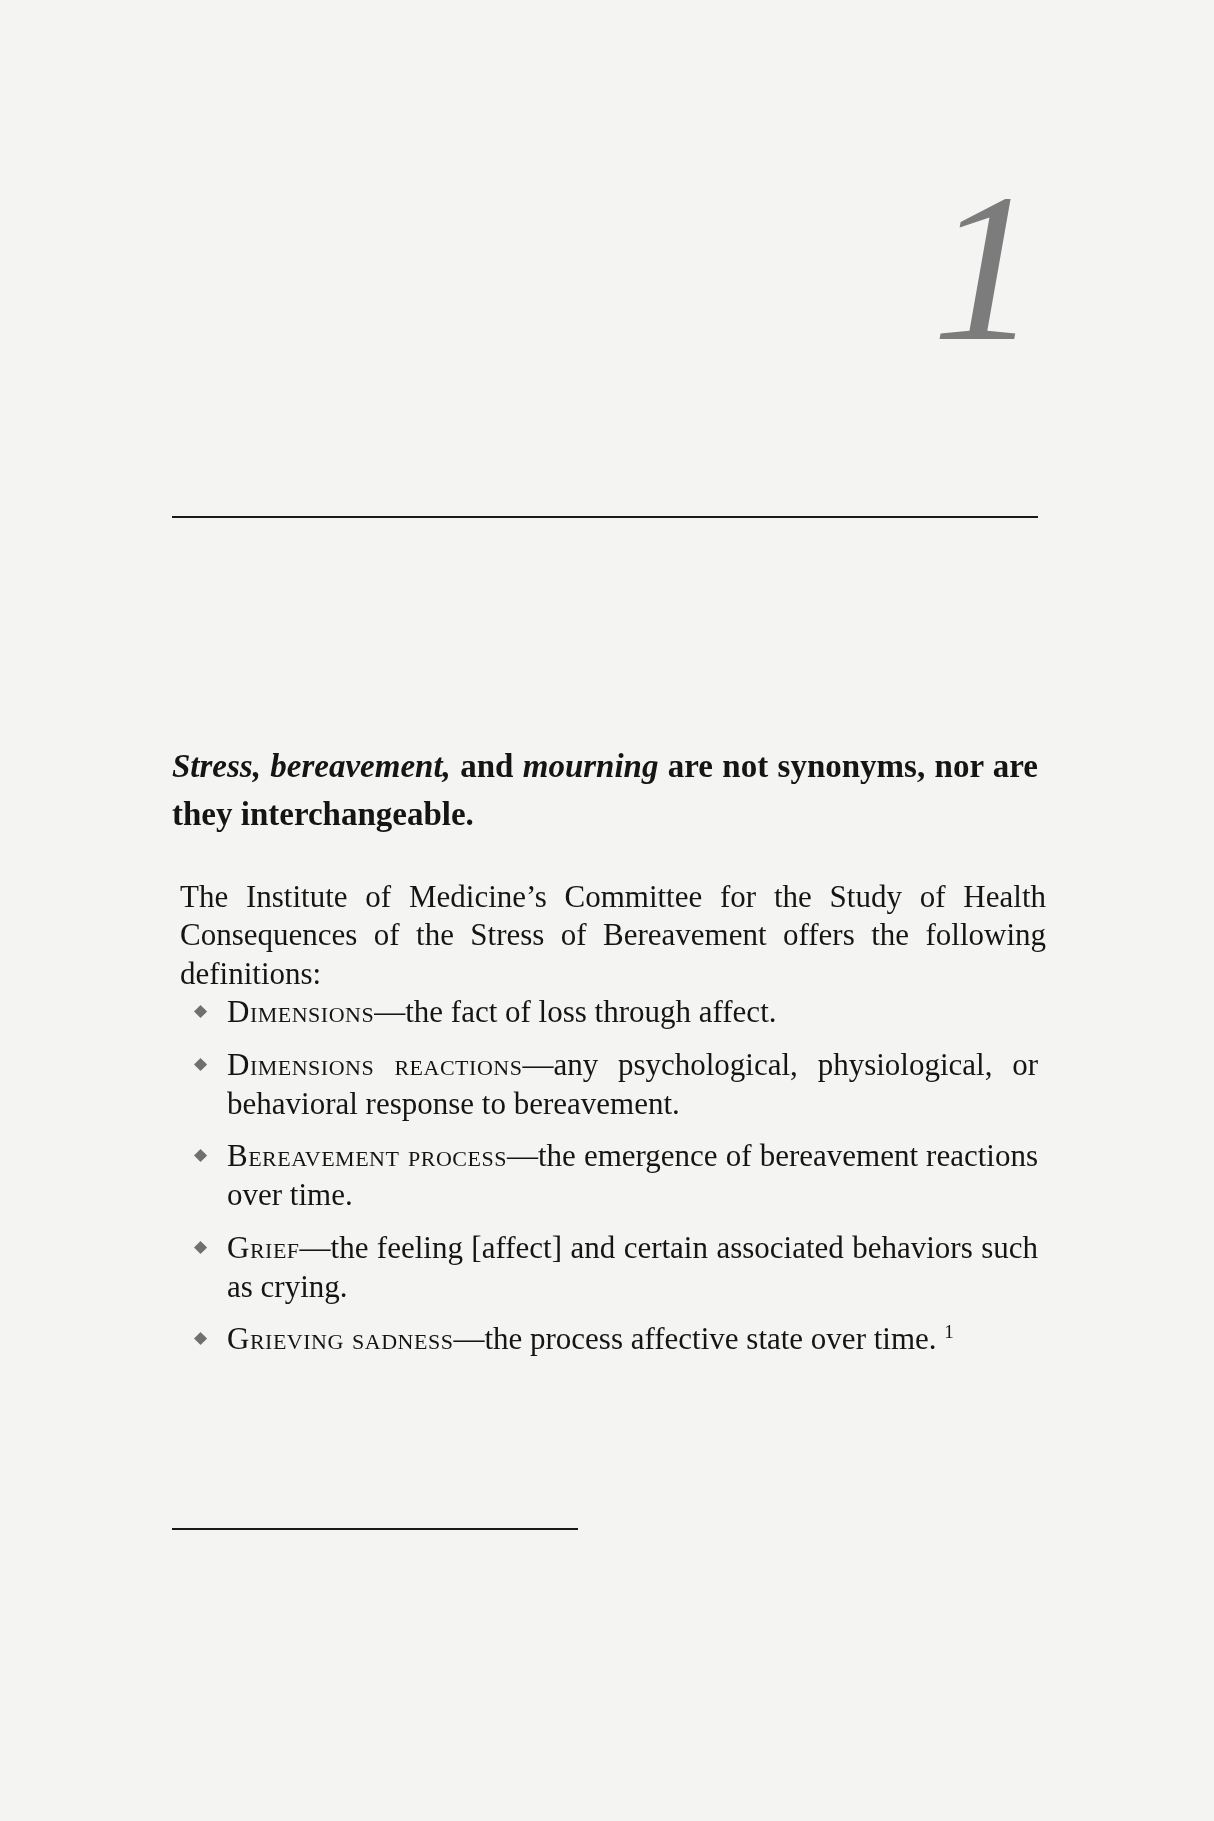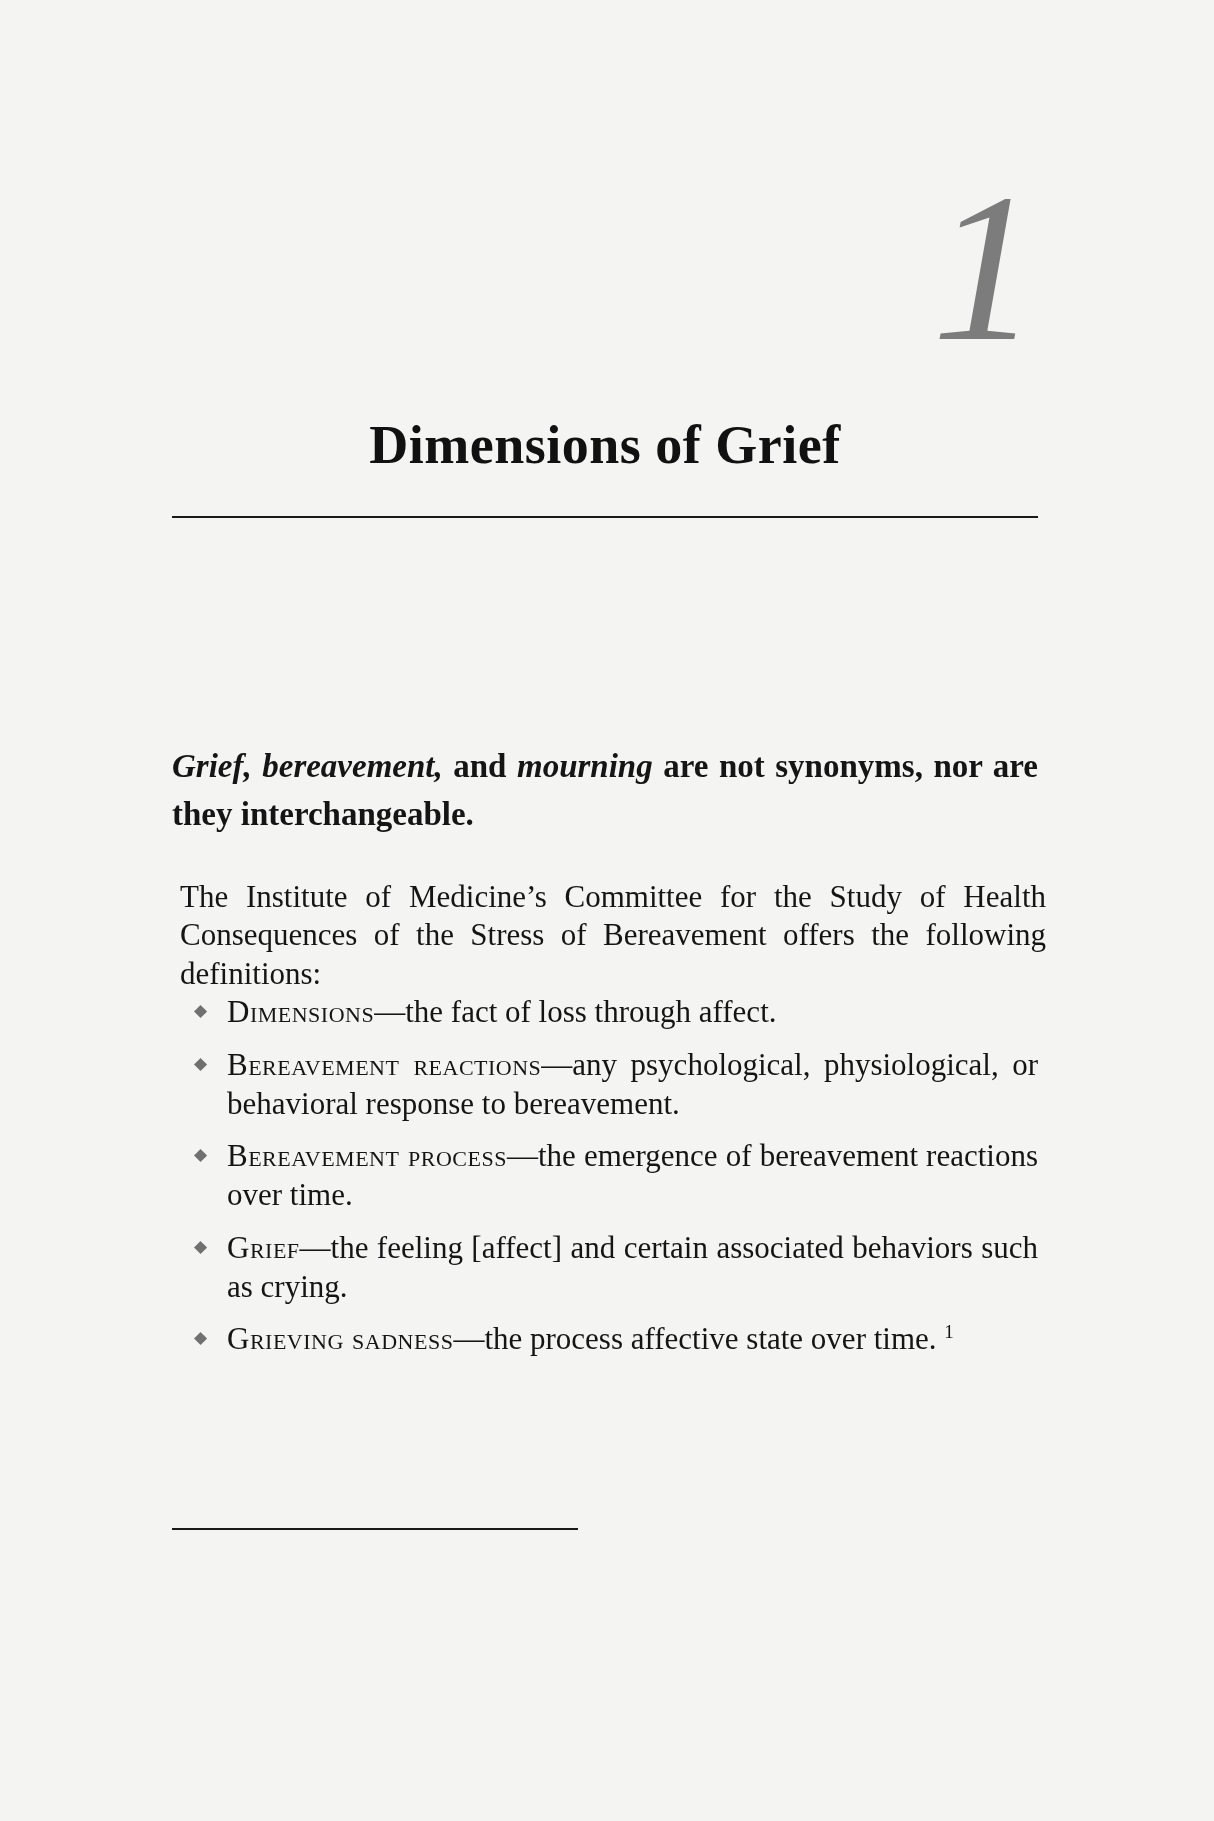--- a/index.html
+++ b/index.html
@@ -124,35 +124,34 @@
   }
   .footnote .fn-num { margin-right: 22px; }
 </style>
 </head>
 <body>
 
 <div class="page">
 
   <div class="chapter-number">1</div>
 
-  <h1 class="chapter-title">Dimensions of Grief</h1>
 
   <div class="title-rule"></div>
 
-  <p class="intro"><span class="it">Grief, bereavement,</span><span> and </span><span class="it">mourning</span><span> are not synonyms, nor are they interchangeable.</span></p>
+  <p class="intro"><span class="it">Stress, bereavement,</span><span> and </span><span class="it">mourning</span><span> are not synonyms, nor are they interchangeable.</span></p>
 
   <p class="body-para">The Institute of Medicine’s Committee for the Study of Health Consequences of the Stress of Bereavement offers the following definitions:</p>
 
   <ul class="definitions">
   <li class="def-item">
     <span class="bullet">◆</span><span class="term">Dimensions</span><span class="dash">—</span><span class="desc">the fact of loss through affect.</span>
   </li>
 
   <li class="def-item">
-    <span class="bullet">◆</span><span class="term">Bereavement reactions</span><span class="dash">—</span><span class="desc">any psychological, physiological, or behavioral response to bereavement.</span>
+    <span class="bullet">◆</span><span class="term">Dimensions reactions</span><span class="dash">—</span><span class="desc">any psychological, physiological, or behavioral response to bereavement.</span>
   </li>
 
   <li class="def-item">
     <span class="bullet">◆</span><span class="term">Bereavement process</span><span class="dash">—</span><span class="desc">the emergence of bereavement reactions over time.</span>
   </li>
 
   <li class="def-item">
     <span class="bullet">◆</span><span class="term">Grief</span><span class="dash">—</span><span class="desc">the feeling [affect] and certain associated behaviors such as crying.</span>
   </li>
 

